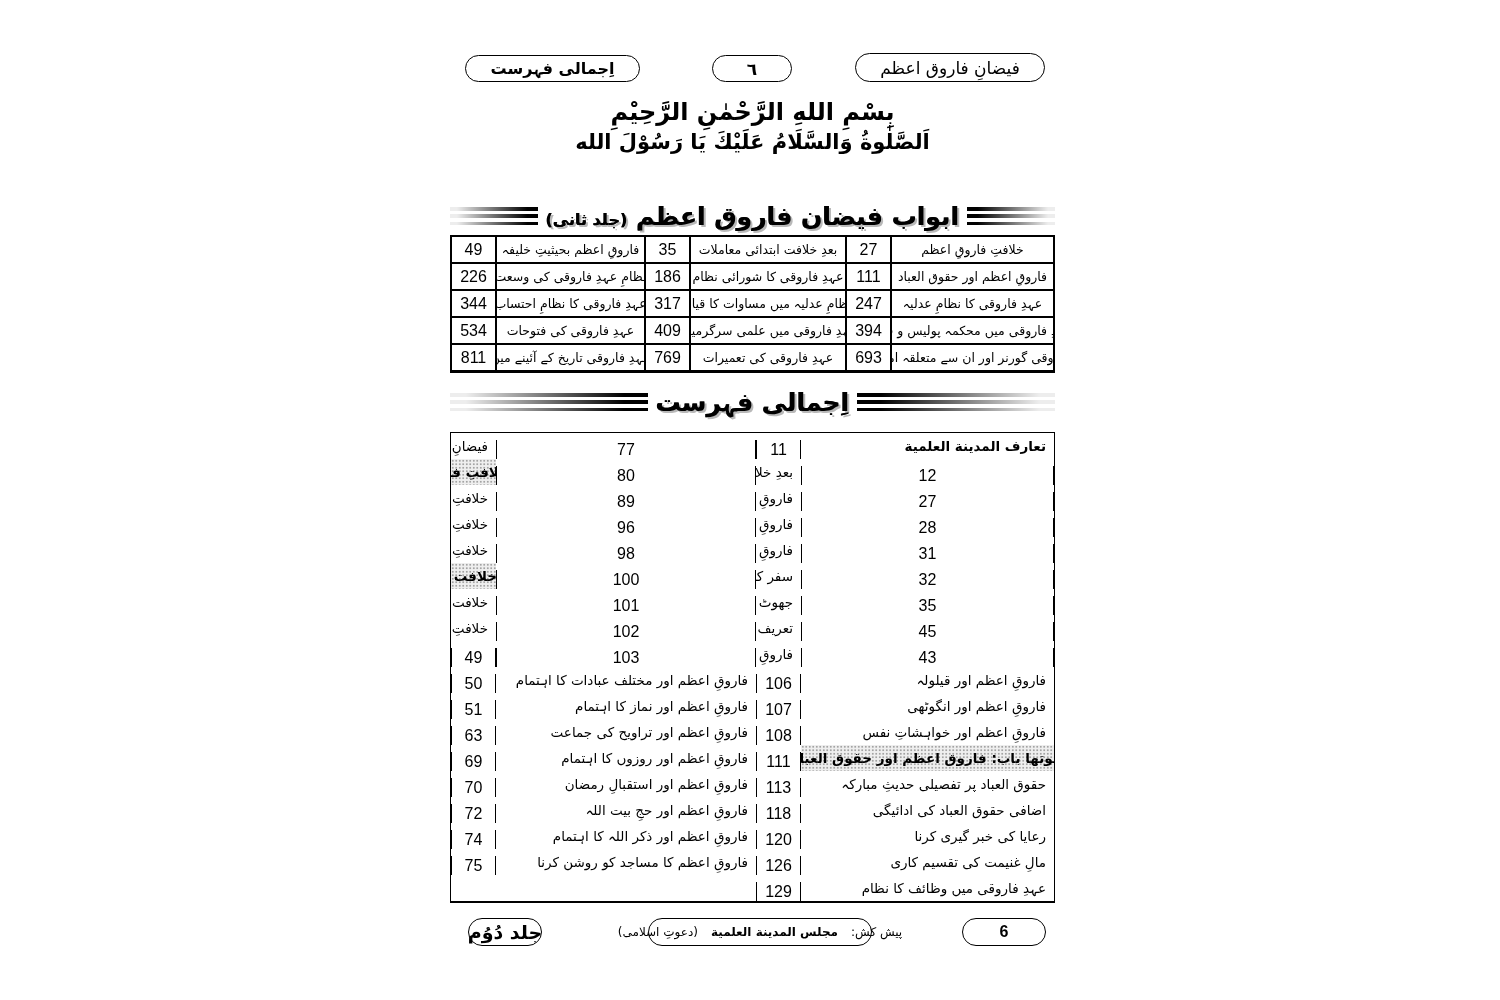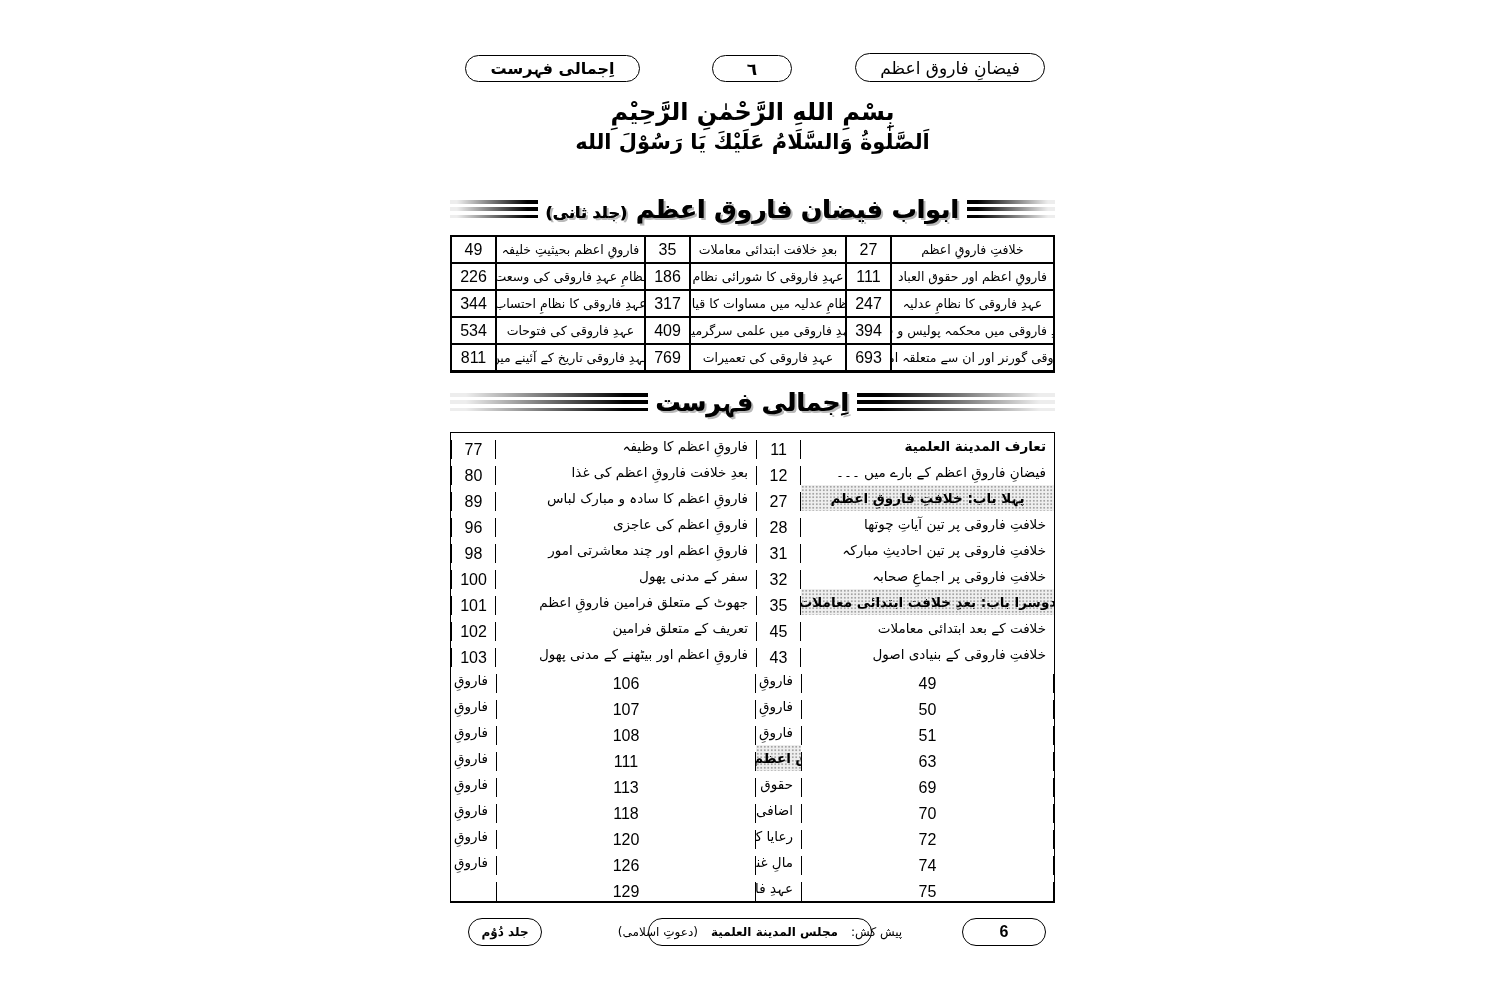--- a/index.html
+++ b/index.html
@@ -7,33 +7,33 @@
   html,body { background:#fff; }
   body { font-family:"DejaVu Sans", sans-serif; color:#000; }
   .canvas { position:relative; width:1500px; height:1000px; background:#ffffff; overflow:hidden; direction:rtl; }
 
   
   .pill { position:absolute; border:1.6px solid #000; border-radius:16px; background:#fff;
           display:flex; align-items:center; justify-content:center; white-space:nowrap; }
   .pill-hdr-right { left:855px; top:53px; width:190px; height:29px; font-size:17px; font-weight:normal; }
   .pill-hdr-center{ left:712px; top:55px; width:80px;  height:27px; font-size:17px; font-weight:bold; }
   .pill-hdr-left  { left:465px; top:55px; width:175px; height:27px; font-size:16px; font-weight:bold; }
-  .pill-ftr-left  { left:468px; top:918px; width:74px;  height:28px; font-size:12px; font-weight:bold; }
+  .pill-ftr-left  { left:468px; top:918px; width:74px;  height:28px; font-size:19px; font-weight:bold; }
   .pill-ftr-center{ left:648px; top:918px; width:224px; height:28px; font-size:12px; }
   .pill-ftr-right { left:962px; top:918px; width:84px;  height:28px; font-family:"Liberation Sans",sans-serif; font-size:16px; font-weight:bold; direction:ltr; }
   .pill-ftr-center .org { font-weight:bold; margin:0 13px; }
 
   
   .bismillah { position:absolute; left:450px; top:97px; width:605px; text-align:center; font-weight:bold; }
   .bismillah .l1 { font-size:24px; line-height:30px; }
   .bismillah .l2 { font-size:21px; line-height:30px; }
 
   
   .bar { position:absolute; left:450px; width:605px; height:32px; display:flex; align-items:center; }
-  .bar1 { top:193px;text-align:right; } .bar2 { top:386px; }
+  .bar1 { top:200px;text-align:right; } .bar2 { top:386px; }
   .stripe { flex:1 1 0; height:18px; min-width:30px; }
   .stripe-l { background:
       linear-gradient(to right, rgba(255,255,255,0) 0%, rgba(255,255,255,0) 12%, rgba(255,255,255,.93) 92%),
       repeating-linear-gradient(to bottom, #000 0 3.5px, #fff 3.5px 7.4px); }
   .stripe-r { background:
       linear-gradient(to left, rgba(255,255,255,0) 0%, rgba(255,255,255,0) 12%, rgba(255,255,255,.93) 92%),
       repeating-linear-gradient(to bottom, #000 0 3.5px, #fff 3.5px 7.4px); }
   .bar-title { padding:0 8px; font-size:25px; font-weight:bold; white-space:nowrap;
                text-shadow:2px 2px 0 #b9b9b9, -0.5px -0.5px 0 #000; letter-spacing:0; }
   .bar-sub { font-size:16px; font-weight:bold; }
@@ -124,21 +124,20 @@
 
   <div class="bar bar2">
     <span class="stripe stripe-l"></span>
     <span class="bar-title">اِجمالی فہرست</span>
     <span class="stripe stripe-r"></span>
   </div>
 
   <div class="tocgrid" id="toc-grid">
       <div class="toc-title bold">تعارف المدینة العلمیة</div>
       <div class="toc-num">11</div>
-      <div class="toc-title">فاروقِ اعظم کا وظیفہ</div>
       <div class="toc-num">77</div>
       <div class="toc-title">فیضانِ فاروقِ اعظم کے بارے میں ۔۔۔</div>
       <div class="toc-num">12</div>
       <div class="toc-title">بعدِ خلافت فاروقِ اعظم کی غذا</div>
       <div class="toc-num">80</div>
       <div class="toc-title heading">پہلا باب: خلافتِ فاروقِ اعظم</div>
       <div class="toc-num">27</div>
       <div class="toc-title">فاروقِ اعظم کا سادہ و مبارک لباس</div>
       <div class="toc-num">89</div>
       <div class="toc-title">خلافتِ فاروقی پر تین آیاتِ چوتھا</div>

